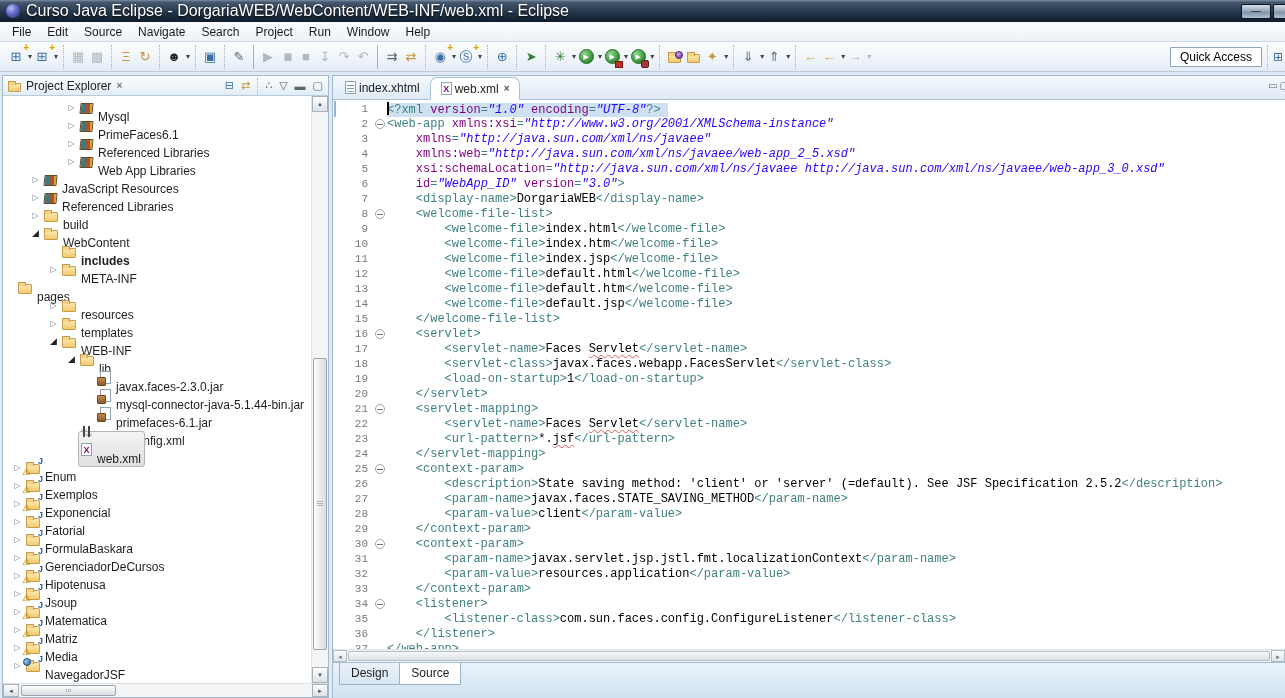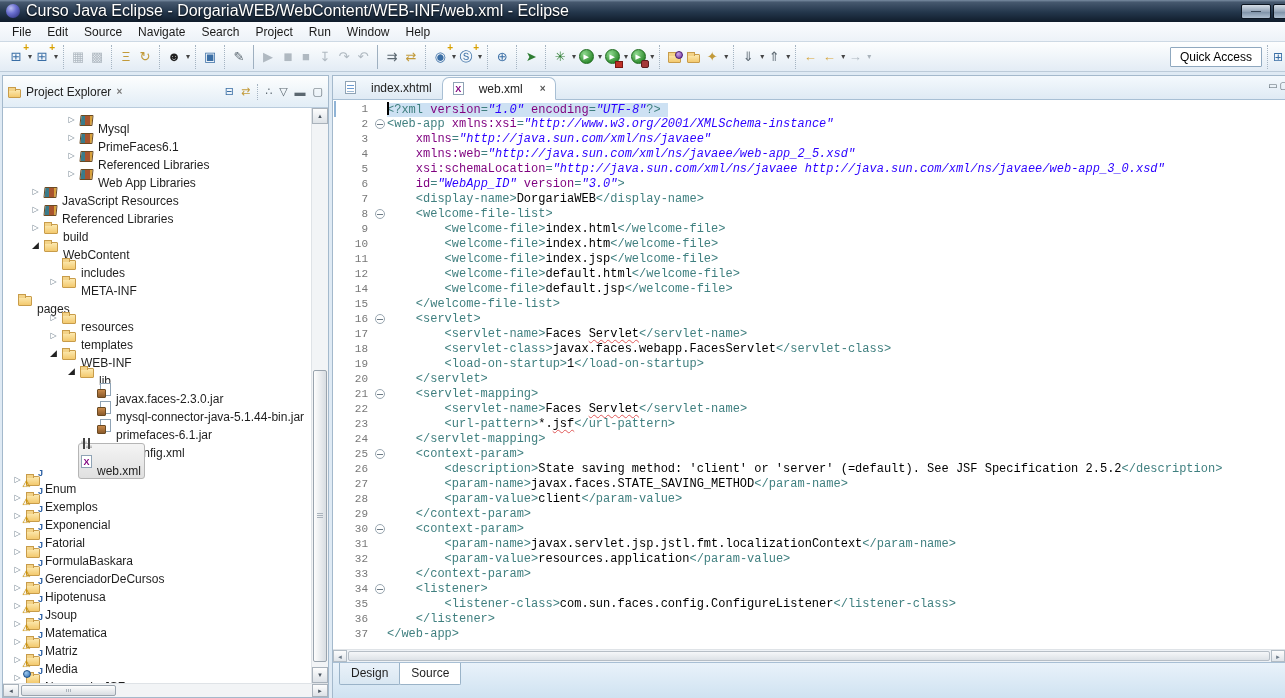--- a/index.html
+++ b/index.html
@@ -51,21 +51,21 @@
     border-radius:50%; background:radial-gradient(circle at 35% 30%,#cfa7e8,#6a2d9e); border:1px solid #4a1d72; }
   .qa-box { margin-left:auto; border:1px solid #8fa8bf; background:#fff; color:#000000; padding:2px 9px; border-radius:1px; }
   .tb-end-sep { border-left:1px dotted #a5b4c2; height:24px; margin:0 5px; }
   .persp { flex:none; }
 
   
   .main { position:absolute; top:73px; bottom:0; left:0; right:0; display:flex; padding:2px 0 0 2px; }
 
   
   .explorer { width:327px; flex:none; background:#fff; border:1px solid #a4b9cc; display:flex; flex-direction:column; }
-  .view-header { height:32px; flex:none; background:linear-gradient(#fdfefe,#e2edf6); border-bottom:1px solid #b9cbdc;
+  .view-header { height:20px; flex:none; background:linear-gradient(#fdfefe,#e2edf6); border-bottom:1px solid #b9cbdc;
     display:flex; align-items:center; padding:0 5px; }
   .view-tab { display:flex; align-items:center; gap:5px; color:#222; }
   .vh-ico { display:flex; align-items:center; gap:7px; margin-left:auto; color:#5b6770; font-size:11px; }
   .vh-ico .sep { border-left:1px dotted #a5b4c2; height:16px; }
   .vclose { font-size:10px; color:#777; font-weight:bold; }
   .tree-wrap { position:relative; flex:1; overflow:hidden; }
   .tree { position:absolute; inset:0 17px 0 0; overflow:hidden; padding-top:2px; }
   .trow { display:flex; align-items:center; height:18px; white-space:nowrap; }
   .tw { width:13px; flex:none; text-align:center; font-size:8px; color:#72828f; }
   .tw.e { color:#222; font-size:9px; }
@@ -115,21 +115,21 @@
   .hthumb { position:absolute; top:1px; bottom:1px; left:18px; width:95px;
     background:linear-gradient(#fdfdfd,#d8dde2); border:1px solid #9aa4ae; border-radius:2px; }
   .hthumb::after { content:""; position:absolute; top:3px; bottom:3px; left:50%; width:5px; margin-left:-3px;
     background:repeating-linear-gradient(90deg,#aab3bc 0 1px,transparent 1px 2px); }
 
   
   .editor { flex:1; margin-left:3px; background:#fff; border-left:1px solid #a4b9cc; border-top:1px solid #a4b9cc;
     display:flex; flex-direction:column; overflow:hidden; }
   .tabbar { height:24px; flex:none; background:linear-gradient(#f4f9fd,#dfeaf4); border-bottom:1px solid #a8bfd4;
     display:flex; align-items:flex-end; padding-left:2px; position:relative; }
-  .etab { display:inline-flex; align-items:center; gap:15px; height:23px; padding:0 9px; border-radius:7px 7px 0 0;
+  .etab { display:inline-flex; align-items:center; gap:3px; height:23px; padding:0 9px; border-radius:7px 7px 0 0;
     border:1px solid transparent; color:#222; position:relative; }
   .etab.active { background:#fff; border-color:#a8bfd4; border-bottom-color:#fff; margin-bottom:-1px; z-index:2; }
   .etab .close { font-size:10px; font-weight:bold; color:#555; margin-left:2px; }
   .tab-minmax { position:absolute; right:-6px; top:4px; color:#5b6770; font-size:10px; letter-spacing:2px; }
 
   .code { flex:1; overflow:hidden; font-family:"Liberation Mono","DejaVu Sans Mono",monospace; font-size:12px; padding-top:2px; }
   .crow { display:flex; height:15px; line-height:15px; white-space:pre; }
   .cr-ruler { width:14px; flex:none; }
   .cr-ruler .mark { width:11px; height:13px; margin:1px 1px;
     background:repeating-linear-gradient(135deg,#aac6e2 0 2px,#e8f1fa 2px 4px); border:1px solid #90b4d6; }
@@ -410,21 +410,21 @@
                 <span class="tlbl">build</span>
               </span>
             </div>
             <div class="trow" style="padding-left: 26px;">
               <span class="tw e">◢</span>
               <span class="tbox">
                 <span class="ico ic-folder"></span>
                 <span class="tlbl">WebContent</span>
               </span>
             </div>
-            <div class="trow" style="padding-left: 44px;">
+            <div class="trow" style="padding-left: 44px; font-weight: bold;">
               <span class="tw"></span>
               <span class="tbox">
                 <span class="ico ic-folder"></span>
                 <span class="tlbl">includes</span>
               </span>
             </div>
             <div class="trow" style="padding-left: 44px;">
               <span class="tw">▷</span>
               <span class="tbox">
                 <span class="ico ic-folder"></span>
@@ -638,20 +638,21 @@
           <div class="crow"><span class="cr-ruler"></span><span class="cr-num">3</span><span class="cr-fold"></span><span class="cr-text"><span>    </span><span class="seg-a">xmlns</span><span class="seg-t">=</span><span class="seg-v">"http://java.sun.com/xml/ns/javaee"</span></span></div>
           <div class="crow"><span class="cr-ruler"></span><span class="cr-num">4</span><span class="cr-fold"></span><span class="cr-text"><span>    </span><span class="seg-a">xmlns:web</span><span class="seg-t">=</span><span class="seg-v">"http://java.sun.com/xml/ns/javaee/web-app_2_5.xsd"</span></span></div>
           <div class="crow"><span class="cr-ruler"></span><span class="cr-num">5</span><span class="cr-fold"></span><span class="cr-text"><span>    </span><span class="seg-a">xsi:schemaLocation</span><span class="seg-t">=</span><span class="seg-v">"http://java.sun.com/xml/ns/javaee http://java.sun.com/xml/ns/javaee/web-app_3_0.xsd"</span></span></div>
           <div class="crow"><span class="cr-ruler"></span><span class="cr-num">6</span><span class="cr-fold"></span><span class="cr-text"><span>    </span><span class="seg-a">id</span><span class="seg-t">=</span><span class="seg-v">"WebApp_ID"</span><span class="seg-t"> </span><span class="seg-a">version</span><span class="seg-t">=</span><span class="seg-v">"3.0"</span><span class="seg-t">&gt;</span></span></div>
           <div class="crow"><span class="cr-ruler"></span><span class="cr-num">7</span><span class="cr-fold"></span><span class="cr-text"><span>    </span><span class="seg-t">&lt;display-name&gt;</span><span class="seg-c">DorgariaWEB</span><span class="seg-t">&lt;/display-name&gt;</span></span></div>
           <div class="crow"><span class="cr-ruler"></span><span class="cr-num">8</span><span class="cr-fold"><span class="fic"></span></span><span class="cr-text"><span>    </span><span class="seg-t">&lt;welcome-file-list&gt;</span></span></div>
           <div class="crow"><span class="cr-ruler"></span><span class="cr-num">9</span><span class="cr-fold"></span><span class="cr-text"><span>        </span><span class="seg-t">&lt;welcome-file&gt;</span><span class="seg-c">index.html</span><span class="seg-t">&lt;/welcome-file&gt;</span></span></div>
           <div class="crow"><span class="cr-ruler"></span><span class="cr-num">10</span><span class="cr-fold"></span><span class="cr-text"><span>        </span><span class="seg-t">&lt;welcome-file&gt;</span><span class="seg-c">index.htm</span><span class="seg-t">&lt;/welcome-file&gt;</span></span></div>
           <div class="crow"><span class="cr-ruler"></span><span class="cr-num">11</span><span class="cr-fold"></span><span class="cr-text"><span>        </span><span class="seg-t">&lt;welcome-file&gt;</span><span class="seg-c">index.jsp</span><span class="seg-t">&lt;/welcome-file&gt;</span></span></div>
           <div class="crow"><span class="cr-ruler"></span><span class="cr-num">12</span><span class="cr-fold"></span><span class="cr-text"><span>        </span><span class="seg-t">&lt;welcome-file&gt;</span><span class="seg-c">default.html</span><span class="seg-t">&lt;/welcome-file&gt;</span></span></div>
+          <div class="crow"><span class="cr-ruler"></span><span class="cr-num">13</span><span class="cr-fold"></span><span class="cr-text"><span>        </span><span class="seg-t">&lt;welcome-file&gt;</span><span class="seg-c">default.htm</span><span class="seg-t">&lt;/welcome-file&gt;</span></span></div>
           <div class="crow"><span class="cr-ruler"></span><span class="cr-num">14</span><span class="cr-fold"></span><span class="cr-text"><span>        </span><span class="seg-t">&lt;welcome-file&gt;</span><span class="seg-c">default.jsp</span><span class="seg-t">&lt;/welcome-file&gt;</span></span></div>
           <div class="crow"><span class="cr-ruler"></span><span class="cr-num">15</span><span class="cr-fold"></span><span class="cr-text"><span>    </span><span class="seg-t">&lt;/welcome-file-list&gt;</span></span></div>
           <div class="crow"><span class="cr-ruler"></span><span class="cr-num">16</span><span class="cr-fold"><span class="fic"></span></span><span class="cr-text"><span>    </span><span class="seg-t">&lt;servlet&gt;</span></span></div>
           <div class="crow"><span class="cr-ruler"></span><span class="cr-num">17</span><span class="cr-fold"></span><span class="cr-text"><span>        </span><span class="seg-t">&lt;servlet-name&gt;</span><span class="seg-c">Faces </span><span class="seg-s">Servlet</span><span class="seg-t">&lt;/servlet-name&gt;</span></span></div>
           <div class="crow"><span class="cr-ruler"></span><span class="cr-num">18</span><span class="cr-fold"></span><span class="cr-text"><span>        </span><span class="seg-t">&lt;servlet-class&gt;</span><span class="seg-c">javax.faces.webapp.FacesServlet</span><span class="seg-t">&lt;/servlet-class&gt;</span></span></div>
           <div class="crow"><span class="cr-ruler"></span><span class="cr-num">19</span><span class="cr-fold"></span><span class="cr-text"><span>        </span><span class="seg-t">&lt;load-on-startup&gt;</span><span class="seg-c">1</span><span class="seg-t">&lt;/load-on-startup&gt;</span></span></div>
           <div class="crow"><span class="cr-ruler"></span><span class="cr-num">20</span><span class="cr-fold"></span><span class="cr-text"><span>    </span><span class="seg-t">&lt;/servlet&gt;</span></span></div>
           <div class="crow"><span class="cr-ruler"></span><span class="cr-num">21</span><span class="cr-fold"><span class="fic"></span></span><span class="cr-text"><span>    </span><span class="seg-t">&lt;servlet-mapping&gt;</span></span></div>
           <div class="crow"><span class="cr-ruler"></span><span class="cr-num">22</span><span class="cr-fold"></span><span class="cr-text"><span>        </span><span class="seg-t">&lt;servlet-name&gt;</span><span class="seg-c">Faces </span><span class="seg-s">Servlet</span><span class="seg-t">&lt;/servlet-name&gt;</span></span></div>
           <div class="crow"><span class="cr-ruler"></span><span class="cr-num">23</span><span class="cr-fold"></span><span class="cr-text"><span>        </span><span class="seg-t">&lt;url-pattern&gt;</span><span class="seg-c">*.</span><span class="seg-s">jsf</span><span class="seg-t">&lt;/url-pattern&gt;</span></span></div>

